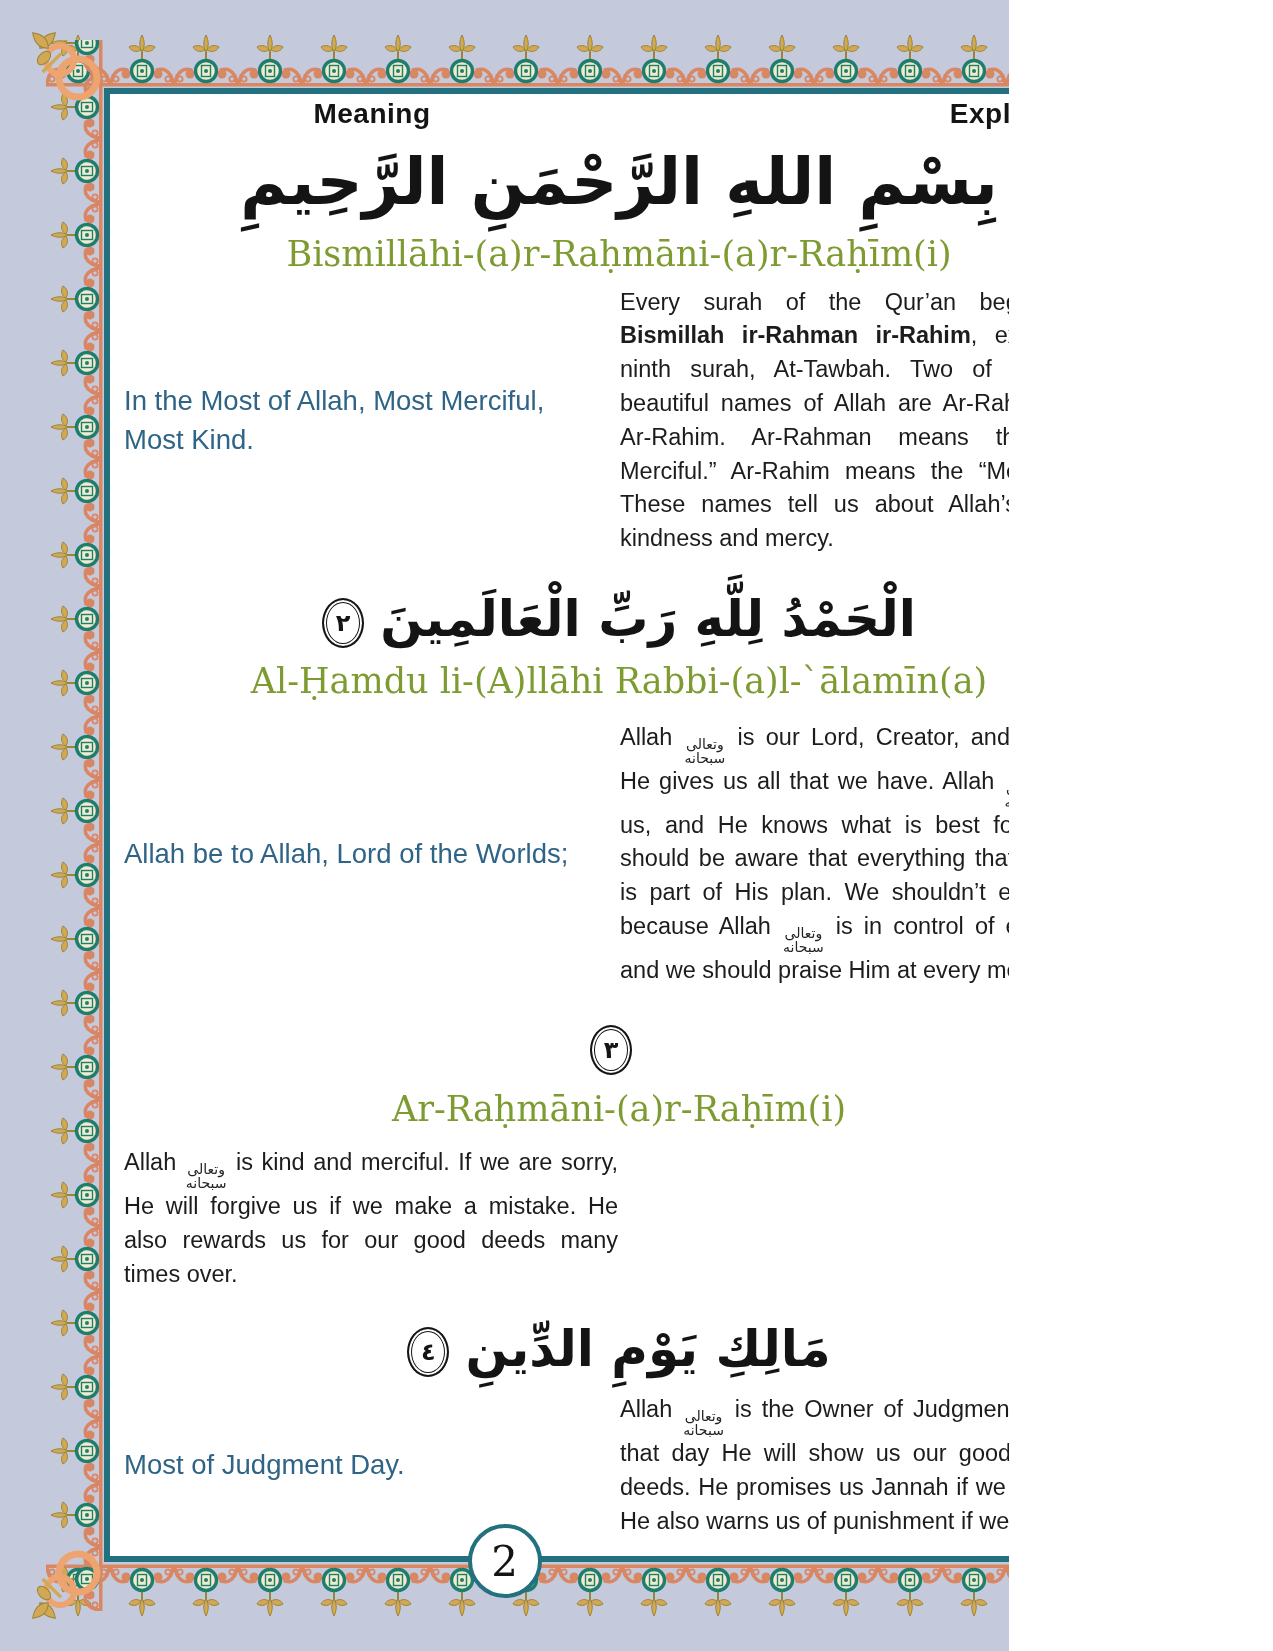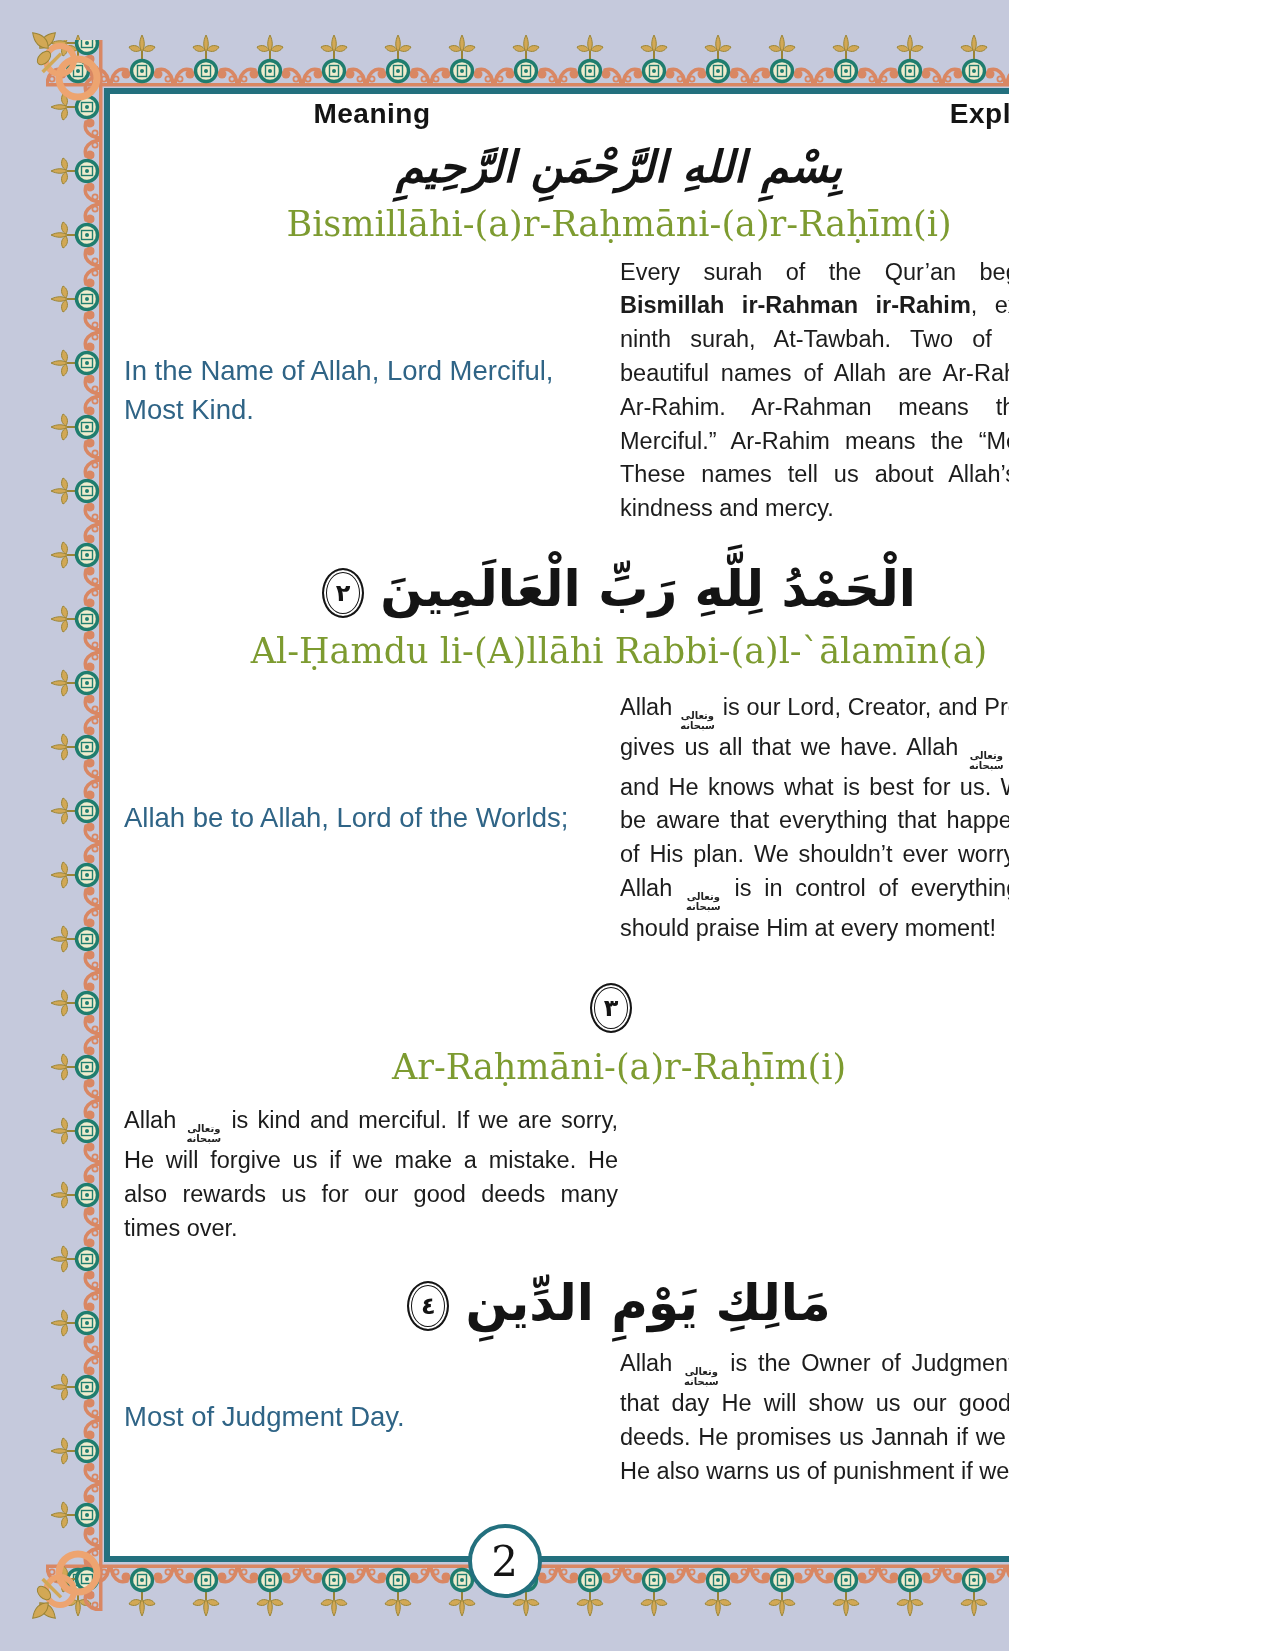--- a/index.html
+++ b/index.html
@@ -19,21 +19,21 @@
   .col-header {
     font-weight:bold; font-size:28px; color:#141414; text-align:center;
     letter-spacing:0.5px;
   }
   .col-header.left  { flex:1; }
   .col-header.right { width:494px;text-align:right; }
   .arabic {
     text-align:center; direction:rtl; font-family:"DejaVu Sans", sans-serif;
     font-size:50px; font-weight:bold; color:#141414; line-height:1.5;
   }
-  .arabic.first { font-size:44px;font-style:italic; }
+  .arabic.first { font-size:64px; }
   .verse-num {
     display:inline-flex; align-items:center; justify-content:center;
     width:38px; height:46px; border:2.5px solid #141414; border-radius:50%;
     box-shadow:inset 0 0 0 2px #fff, inset 0 0 0 3px #141414;
     font-size:24px; font-weight:bold; vertical-align:middle;
     margin-inner:0; margin-inline-start:16px;
   }
   .translit {
     text-align:center; font-family:"DejaVu Serif","Liberation Serif",serif;
     font-size:35px; color:#7d9b30; line-height:1.3; margin-top:2px;
@@ -42,22 +42,22 @@
   .meaning {
     flex:1; font-size:27.5px; color:#2f6486; line-height:1.4;
   }
   .explanation {
     width:494px; font-size:23.5px; line-height:1.44; text-align:justify;
     color:#1c1c1c;
   }
   .explanation b { font-weight:bold; }
   .swt {
     display:inline-flex; flex-direction:column; align-items:center;
-    font-family:"DejaVu Sans", sans-serif; font-size:10px; line-height:1;
-    color:#222; vertical-align:-4px; padding:0 1px;font-weight:bold;
+    font-family:"DejaVu Sans", sans-serif; font-size:14px; line-height:1;
+    color:#222; vertical-align:-4px; padding:0 1px;
   }
   
   .sec1 .arabic { margin-top:4px; }
   .sec1 .vrow   { margin-top:8px; }
   .sec2 .arabic { margin-top:26px; }
   .sec2 .vrow   { margin-top:16px; }
   .sec3 .arabic { margin-top:22px; }
   .sec3 .vrow   { margin-top:14px; }
   .sec4 .arabic { margin-top:20px; }
   .sec4 .vrow   { margin-top:6px; }
@@ -152,21 +152,21 @@
       <div class="col-header left">Meaning</div>
       <div class="col-header right">Explanation</div>
     </div>
 
     <section class="sec1">
       <div class="arabic first">
         <span>بِسْمِ اللهِ الرَّحْمَنِ الرَّحِيمِ</span>
       </div>
       <div class="translit">Bismillāhi-(a)r-Raḥmāni-(a)r-Raḥīm(i)</div>
       <div class="vrow">
-        <div class="meaning">In the Name of Allah, Lord Merciful, Most Kind.</div>
+        <div class="meaning">In the Most of Allah, Most Merciful, Most Kind.</div>
         <div class="explanation">Every surah of the Qur’an begins with <b>Bismillah ir-Rahman ir-Rahim</b>, except the ninth surah, At-Tawbah. Two of the most beautiful names of Allah are Ar-Rahman and Ar-Rahim. Ar-Rahman means the “Most Merciful.” Ar-Rahim means the “Most Kind.” These names tell us about Allah’s endless kindness and mercy.</div>
       </div>
     </section>
 
     <section class="sec2">
       <div class="arabic">
         <span>الْحَمْدُ لِلَّهِ رَبِّ الْعَالَمِينَ</span><span class="verse-num">
             <span>٢</span>
           </span>
       </div>

